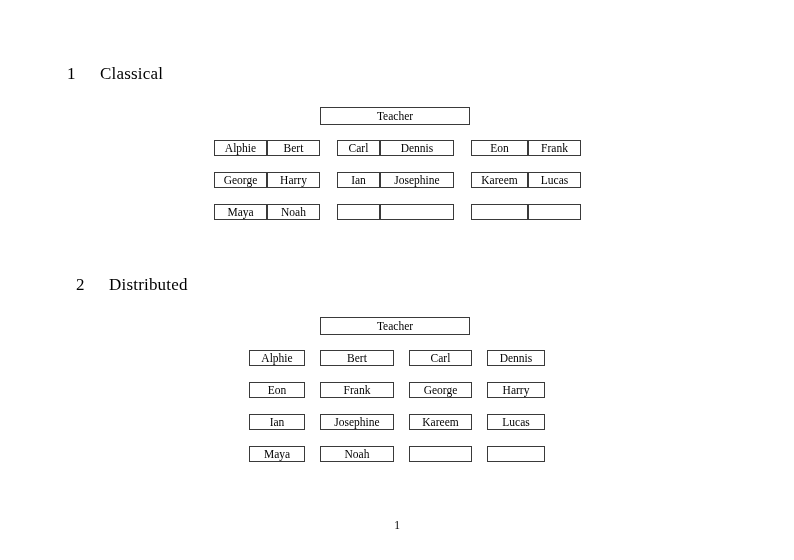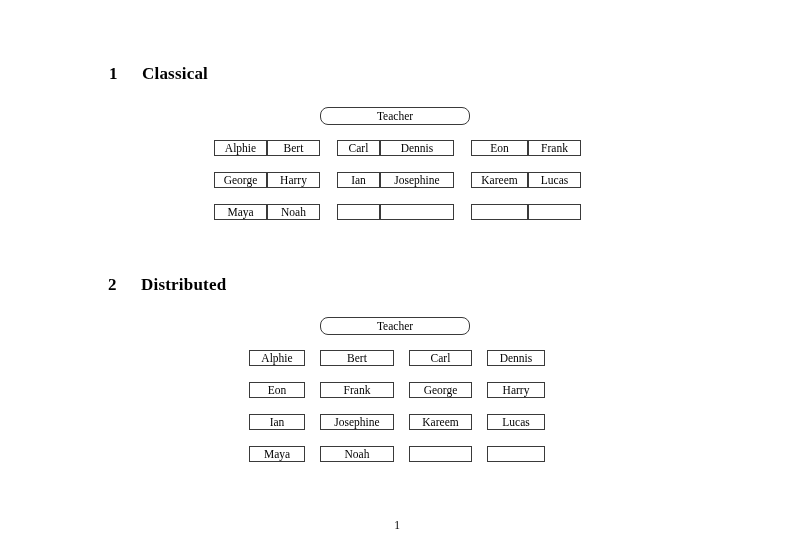--- a/index.html
+++ b/index.html
@@ -16,32 +16,31 @@
     overflow: hidden;
   }
   .page {
     position: absolute;
     inset: 0;
   }
 
   
   .section-heading {
     position: absolute;
-    font-weight: bold;
+    font-weight: normal;
     font-size: 17px;
     letter-spacing: 0.2px;
     white-space: nowrap;
-    margin-left: 42px;
   }
   .section-heading .sec-num {
     display: inline-block;
     width: 33px;
   }
   #heading-classical   { left: 67px; top: 64px; }
-  #heading-distributed { left: 66px; top: 275px; }
+  #heading-distributed { left: 76px; top: 275px; }
 
   
   .desk {
     position: absolute;
     box-sizing: border-box;
     border: 1px solid #3a3a3a;
     background: #ffffff;
     height: 16px;
     font-size: 11.5px;
     line-height: 15px;
@@ -50,21 +49,20 @@
     overflow: hidden;
   }
   .desk.empty { color: transparent; }
 
   
   .teacher-desk {
     left: 320px;
     width: 150px;
     height: 18px;
     line-height: 16px;
-    border-radius: 8px;
   }
   #teacher-classical   { top: 107px; }
   #teacher-distributed { top: 317px; }
 
   
   .page-number {
     position: absolute;
     top: 519px;
     left: 0;
     width: 794px;

